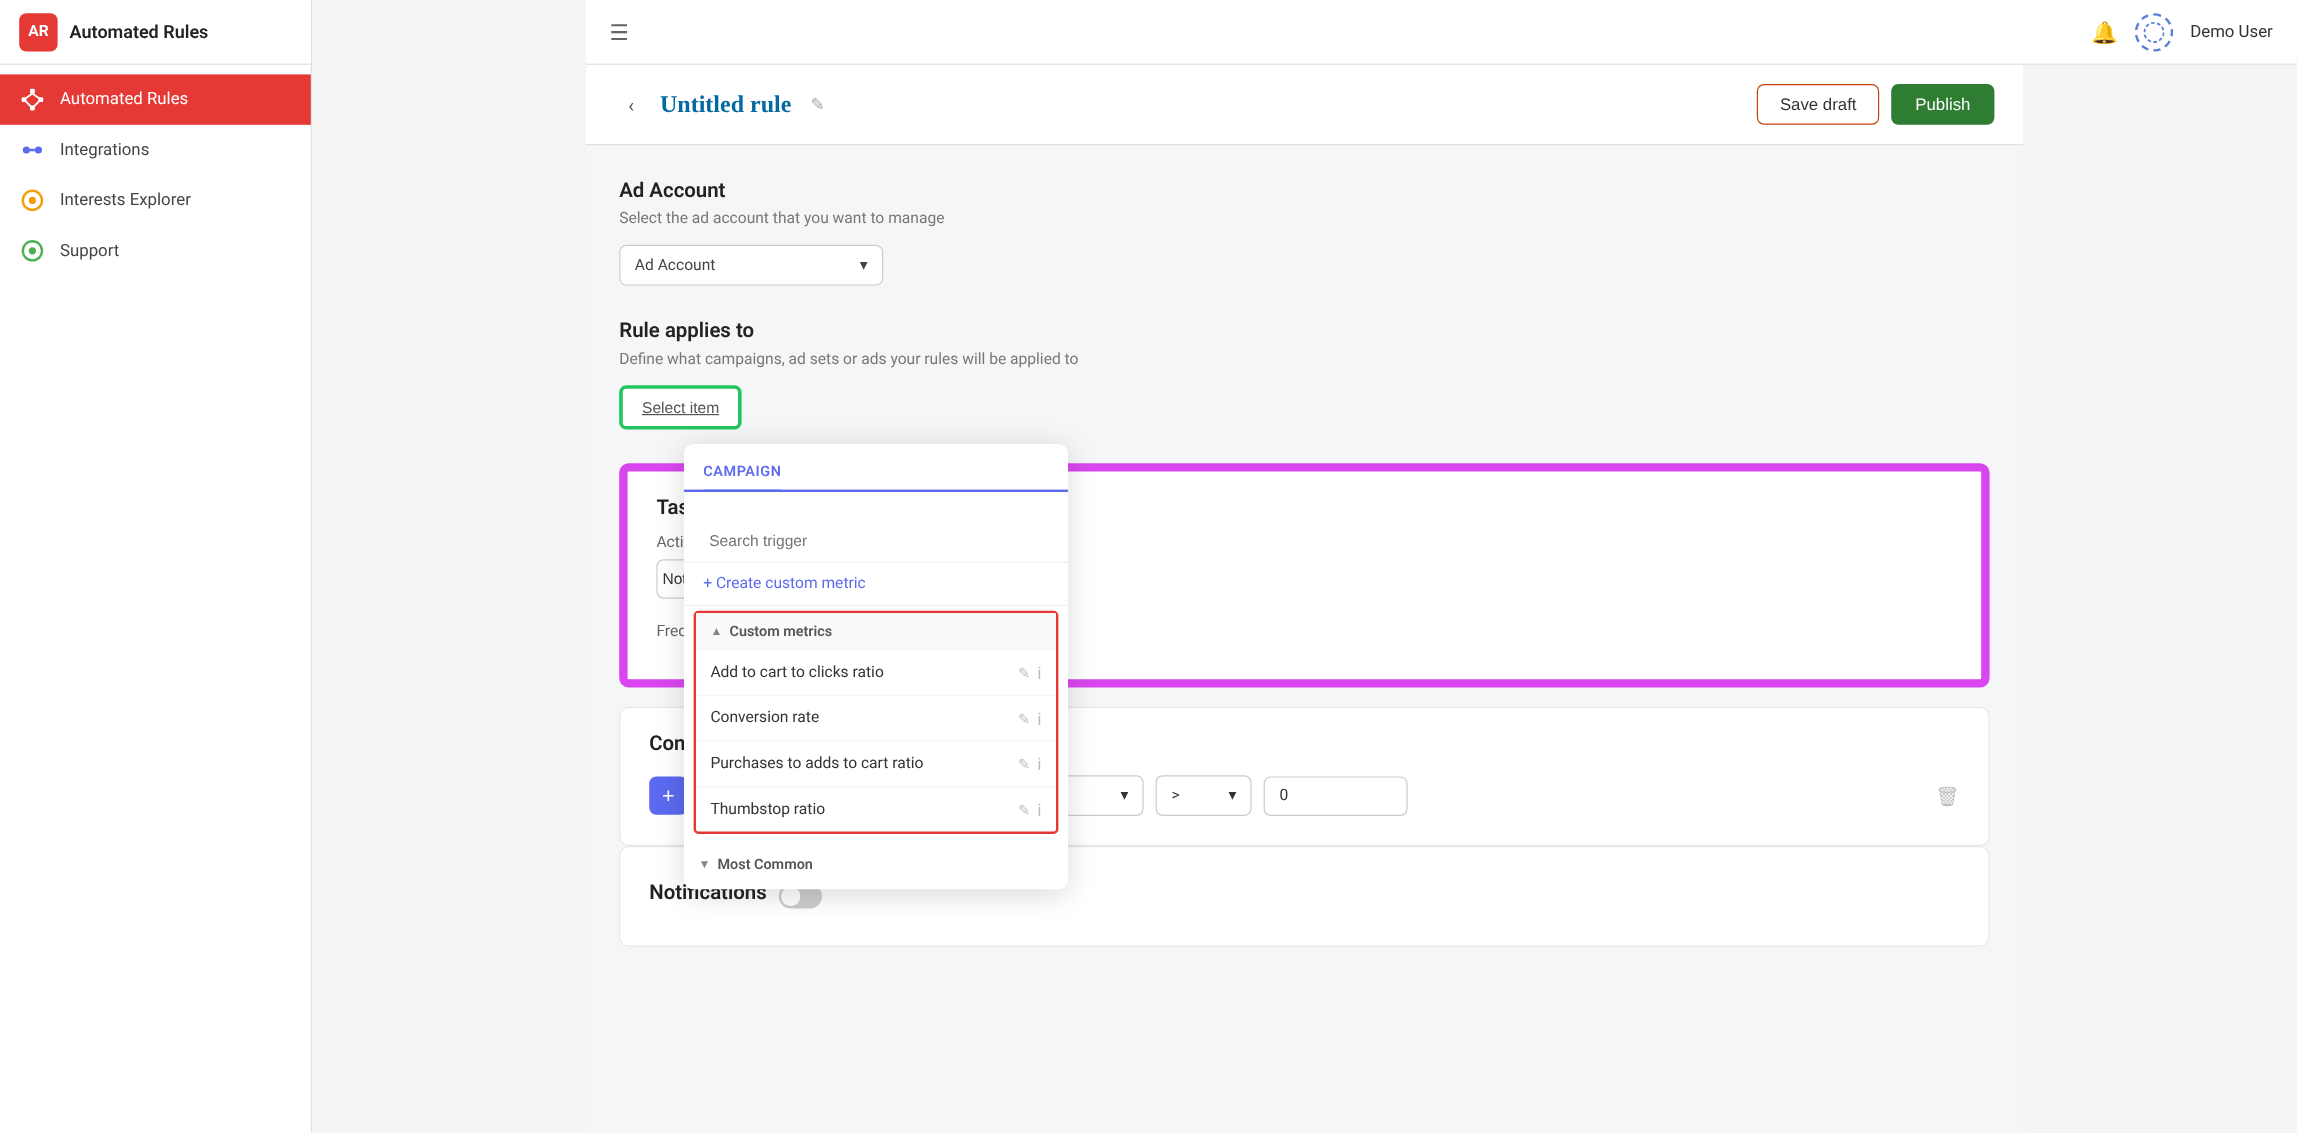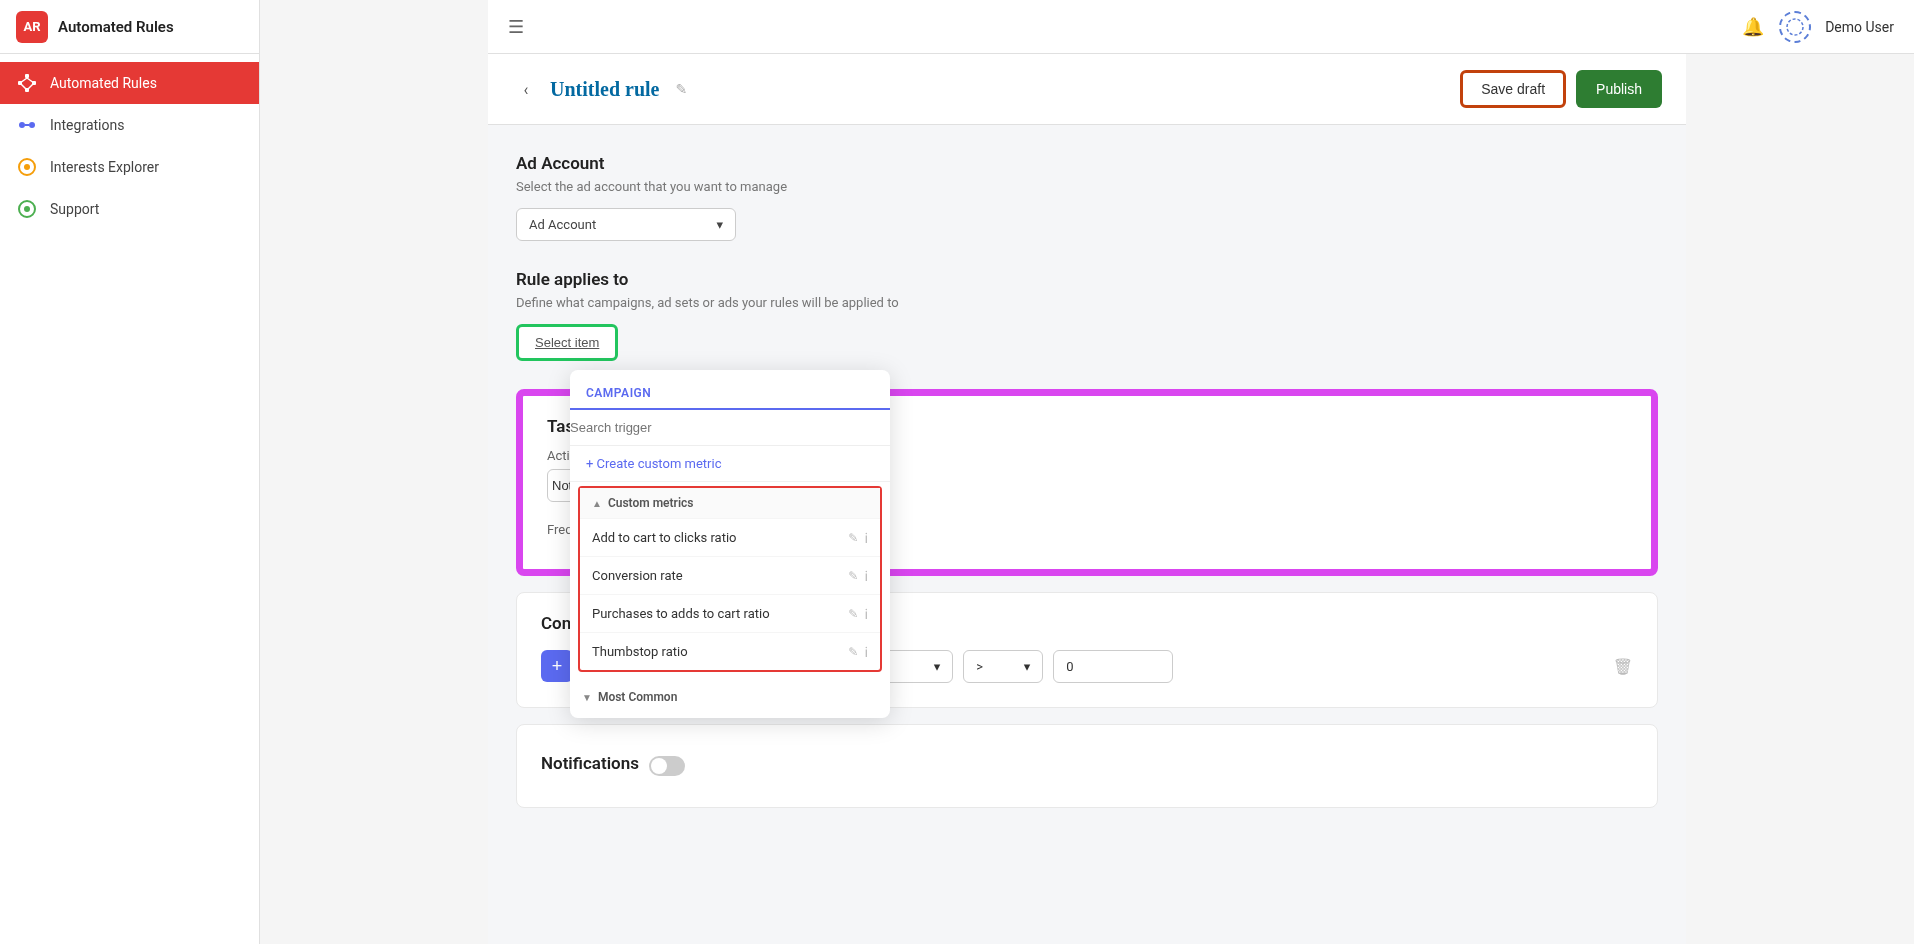--- a/index.html
+++ b/index.html
@@ -103,21 +103,21 @@
     .back-btn {
       width: 28px; height: 28px;
       display: flex; align-items: center; justify-content: center;
       cursor: pointer; color: #555; font-size: 16px;
     }
     .page-title { font-size: 20px; font-weight: 600; color: #0369a1; font-family: Liberation Serif, serif; }
     .edit-icon { color: #aaa; cursor: pointer; font-size: 14px; margin-left: 6px; }
     .header-buttons { display: flex; gap: 10px; }
     .btn-save-draft {
       padding: 8px 18px;
-      border: 3px solid #c2410c;
+      border: 1px solid #c2410c;
       background: #fff;
       border-radius: 6px;
       font-size: 14px;
       cursor: pointer;
       color: #333;
       margin-left: 36px;
     }
     .btn-publish {
       padding: 8px 20px;
       background: #2e7d32;
@@ -203,21 +203,21 @@
       background: #fff;
       cursor: pointer;
       display: flex; align-items: center; justify-content: space-between;
     }
     .lifetime-select { width: 140px; }
     .operator-select { width: 80px; }
     .value-input { width: 120px; }
     .delete-row-btn { color: #bbb; cursor: pointer; font-size: 16px; margin-left: auto; }
 
     
-    .notifications-section { background: #fff; border-radius: 8px; padding: 28px 24px; margin-top: 16px; border: 1px solid #e8e8e8; }
+    .notifications-section { background: #fff; border-radius: 8px; padding: 28px 24px; border: 1px solid #e8e8e8; }
     .toggle-switch {
       width: 36px; height: 20px;
       background: #ccc;
       border-radius: 10px;
       position: relative;
       cursor: pointer;
       display: inline-block;
     }
     .toggle-switch::after {
       content: '';
@@ -251,27 +251,28 @@
       font-size: 12px;
       font-weight: 600;
       color: #5b6af0;
       padding-bottom: 8px;
       border-bottom: 2px solid #5b6af0;
       margin-bottom: -2px;
       letter-spacing: 0.5px;
     }
     .search-trigger-input {
       width: 100%;
-      padding: 10px 0;
+      padding: 10px 21px;
       border: none;
       border-bottom: 1px solid #eee;
       font-size: 13px;
       color: #555;
       outline: none;
       background: #fff;
+      margin-top: 23px;
     }
     .create-custom-link {
       display: flex; gap: 6px;
       padding: 10px 16px;
       font-size: 13px;
       color: #5b6af0;
       cursor: pointer;
       border-bottom: 1px solid #f0f0f0;
     }
     .custom-metrics-section {

